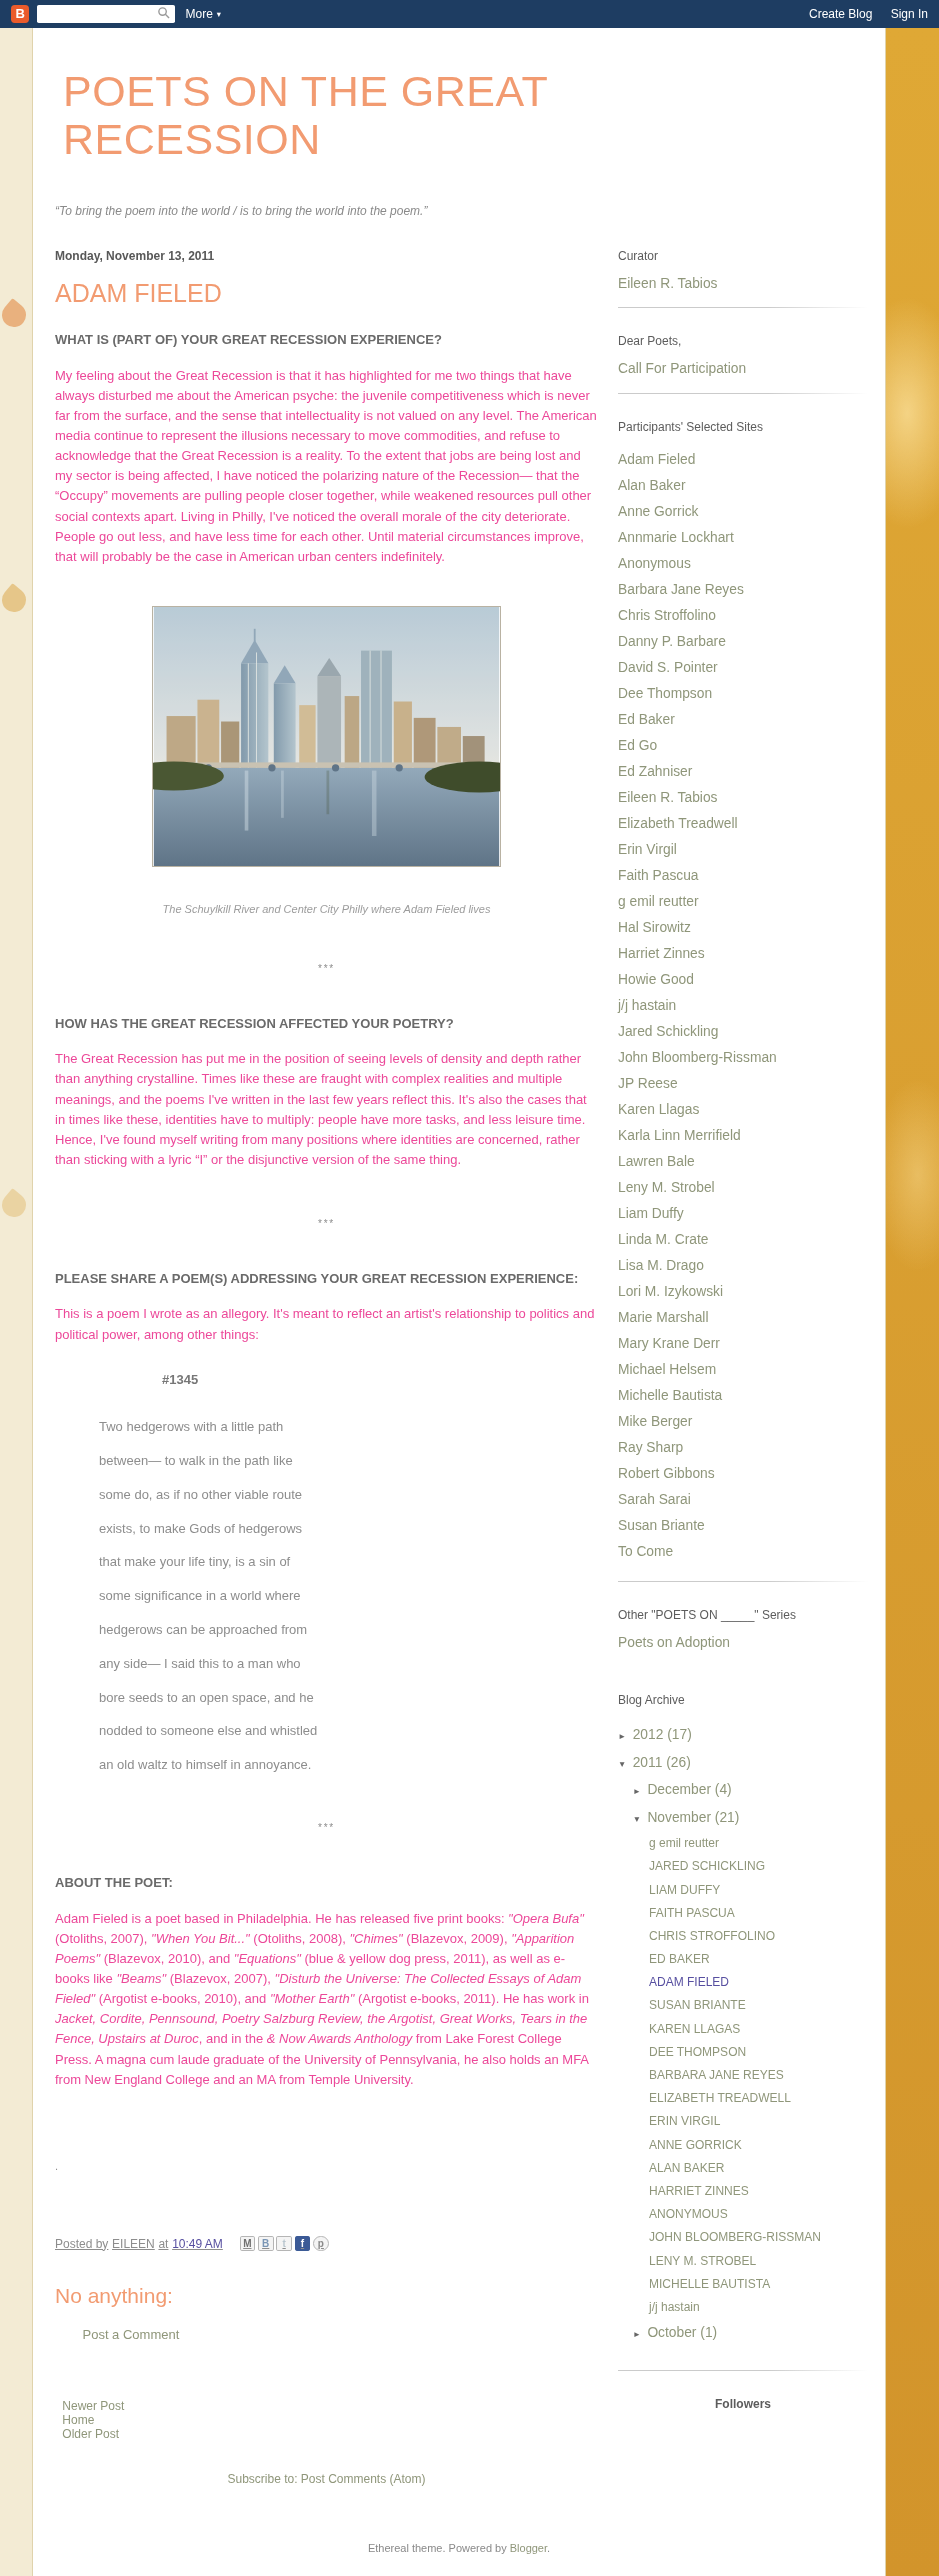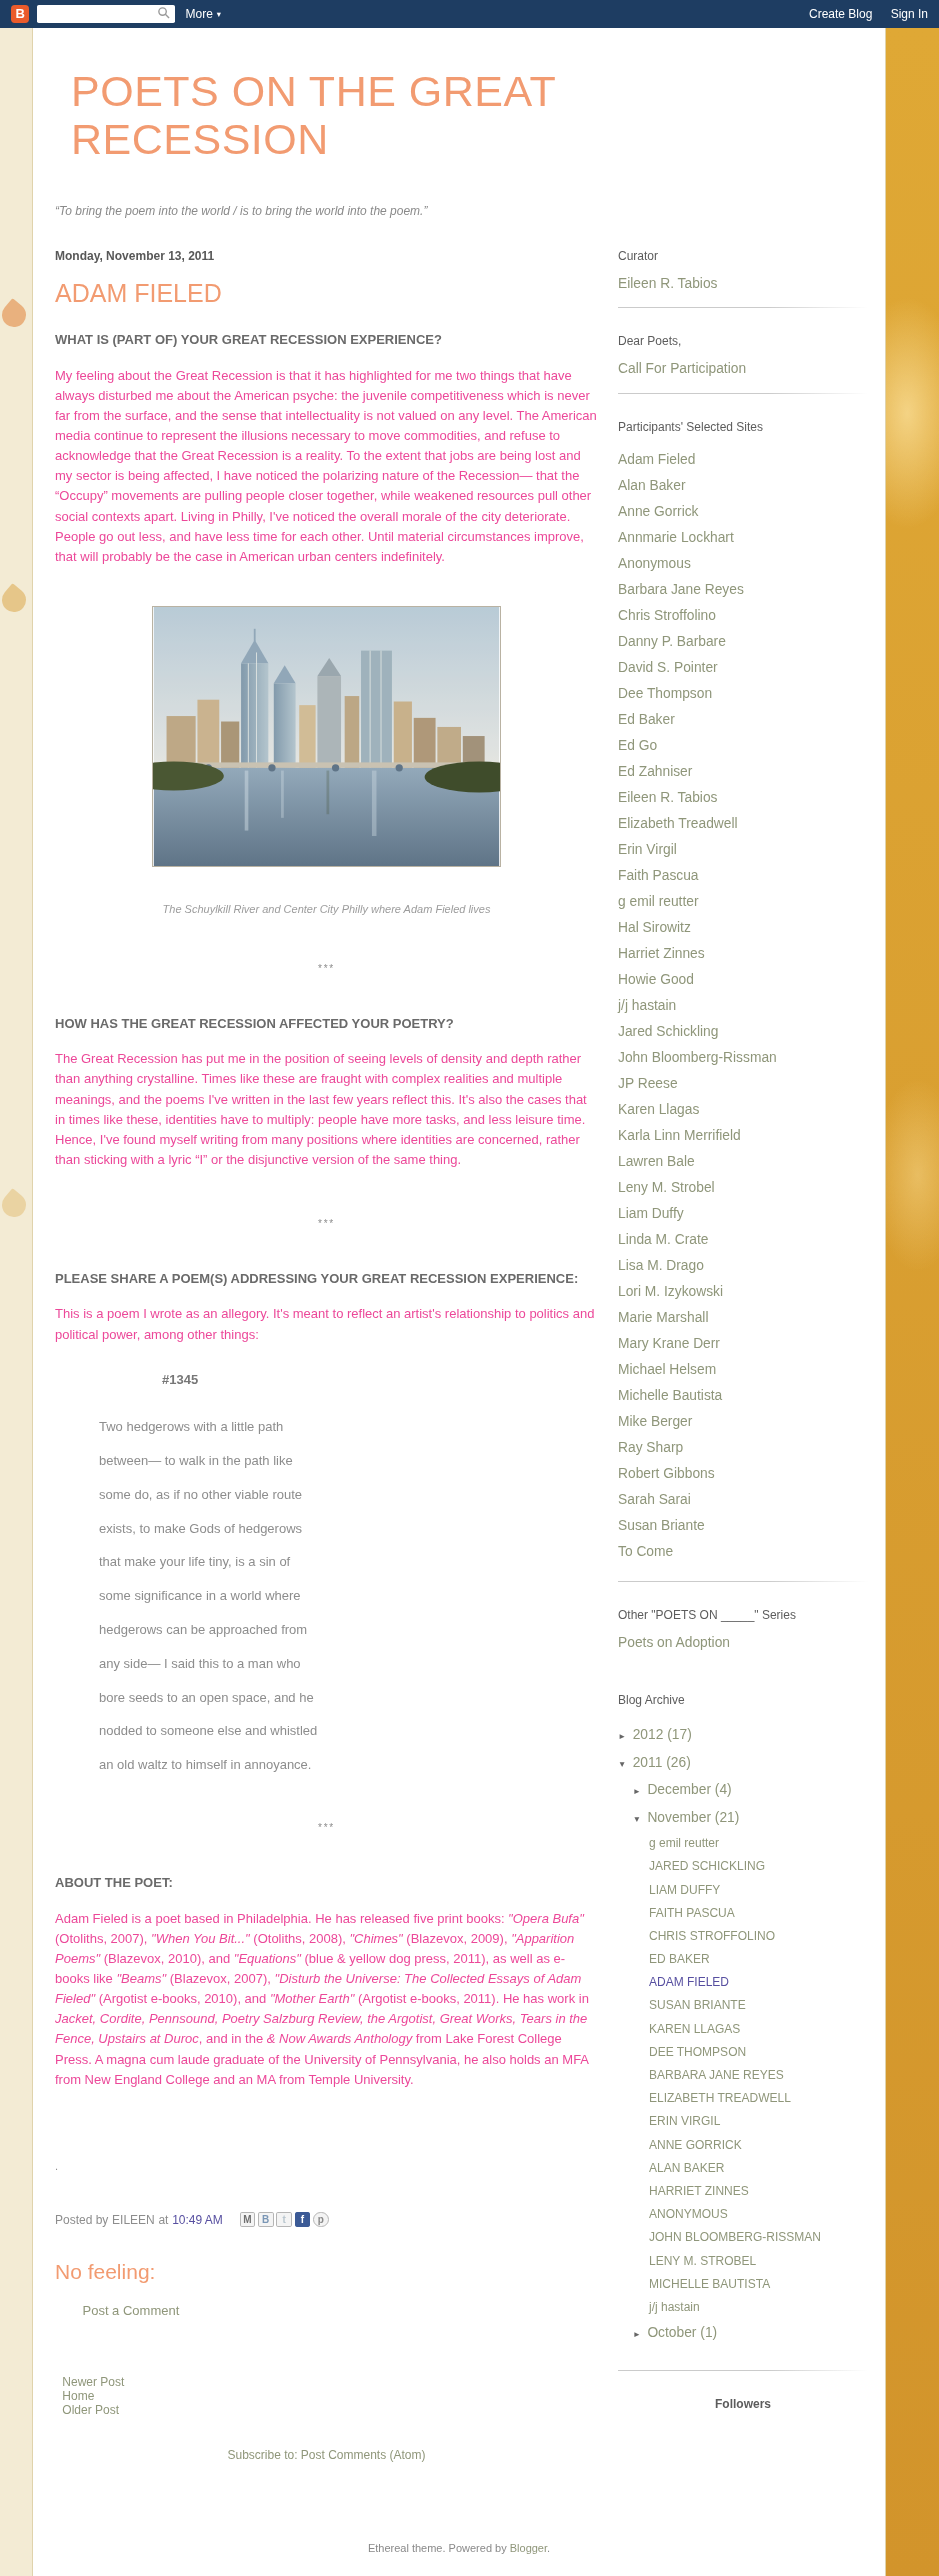--- a/index.html
+++ b/index.html
@@ -34,21 +34,21 @@
       radial-gradient(83px 165px at 40% 385px, rgba(248,219,146,.85), rgba(248,219,146,0) 70%),
       radial-gradient(64px 138px at 60% 1147px, rgba(248,219,146,.5), rgba(248,219,146,0) 70%),
       linear-gradient(180deg, #dfa835, #d2942b); }
 
   
   .content { position: absolute; left: 32px; right: 53px; top: 27.5px; bottom: 0; background: #fff;
              border-left: 0.9px solid #e0d3ac; border-right: 0.9px solid #e0d3ac; }
 
   .bloghead { padding: 26px 22px 0 22px; }
   .blog-title { font-size: 43px; font-weight: 400; color: #f29b71; line-height: 1.13;
-                letter-spacing: 0.5px; margin: 13px 16px 40px; max-width: 532px; cursor: pointer; }
+                letter-spacing: 0.5px; margin: 13px 8px 40px; max-width: 532px; cursor: pointer; }
   .blog-sub { font-size: 13.8px; color: #989898; margin: 0 0 11px; }
   .blog-quote { font-size: 12px; font-style: italic; color: #8a8a8a; margin: 0 0 27.5px; }
 
   .columns { display: flex; padding: 0 16.5px 0 22px; }
   .main { width: 543px; flex: none; }
   .sidebar { width: 250px; flex: none; margin-left: 20px; }
 
   
   .post-date { font-size: 12px; font-weight: bold; color: #585858; margin: 3.7px 0 16.5px; }
   .post-title { font-size: 25px; font-weight: 400; color: #f29b71; margin: 0 0 24px; cursor: pointer; }
@@ -58,21 +58,21 @@
   .imgwrap { text-align: center; margin: 39px 0 0; }
   .imgwrap svg { border: 0.9px solid #b9b2a2; display: inline-block; cursor: pointer; }
   .caption { text-align: center; font-size: 11px; font-style: italic; color: #9c9c9c; margin: 33px 0 0; }
   .stars { text-align: center; font-size: 10px; letter-spacing: 1.8px; color: #8d8d8d; margin: 48px 0 42px; }
 
   .poem-no { font-size: 13px; font-weight: bold; color: #777; margin: 27.5px 0 31px 107px; }
   .poem-line { font-size: 13px; color: #8d8d8d; margin: 0 0 15.6px 44px; line-height: 1.4; }
 
   .stray { font-size: 11px; color: #8d8d8d; margin: 70px 0 0; }
 
-  .byline { display: flex; align-items: center; font-size: 12px; color: #8d8d8d; margin-top: 40px; gap: 3.7px; }
+  .byline { display: flex; align-items: center; font-size: 12px; color: #8d8d8d; margin-top: 64px; gap: 3.7px; text-decoration: underline; }
   .byline .time { color: #574fa0; cursor: pointer; }
   .share { display: flex; gap: 2.8px; margin-left: 13px; }
   .share-ic { width: 15.6px; height: 15.6px; border: 0.9px solid #b5b5b5; border-radius: 1.8px; background: #f4f4f4;
               color: #8a8a8a; font-size: 10px; font-weight: bold; text-align: center; line-height: 13.8px; cursor: pointer; }
   .share-ic.ic-email { color: #6f6f6f; }
   .share-ic.ic-blog  { color: #7a96b5; }
   .share-ic.ic-tw    { color: #b9c6cf; }
   .share-ic.ic-fb    { background: #3b5a96; border-color: #3b5a96; color: #fff; }
   .share-ic.ic-pin   { border-radius: 50%; color: #8a8a8a; }
 
@@ -253,21 +253,21 @@
           <span class="share">
 
           <span class="share-ic ic-email">M</span>
               <span class="share-ic ic-blog">B</span>
               <span class="share-ic ic-tw">t</span>
               <span class="share-ic ic-fb">f</span>
               <span class="share-ic ic-pin">p</span>
             </span>
         </div>
 
-        <div class="no-comments">No feeling:</div>
+        <div class="no-comments">No anything:</div>
         <div class="post-comment">Post a Comment</div>
 
         <div class="pager">
           <span>Newer Post</span>
           <span>Home</span>
           <span>Older Post</span>
         </div>
         <div class="subscribe">Subscribe to: Post Comments (Atom)</div>
       </main>
 

